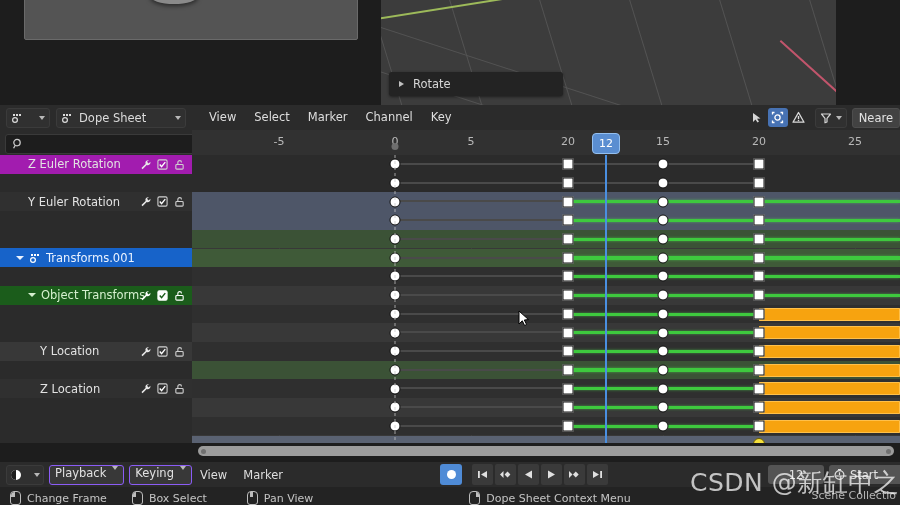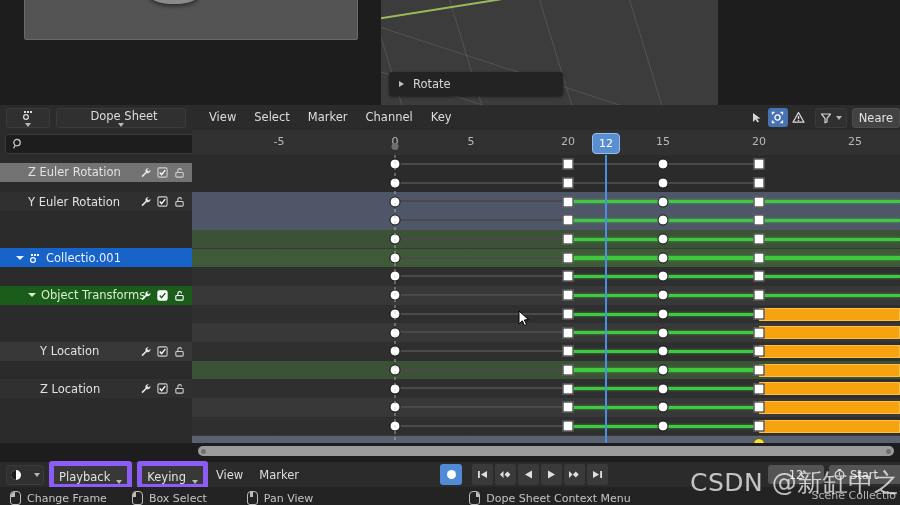--- a/index.html
+++ b/index.html
@@ -2,42 +2,42 @@
 <html><head>
 <meta charset="utf-8">
 <style>
   html,body{margin:0;padding:0;background:#1d1d1d;}
   body{width:900px;height:505px;overflow:hidden;
        font-family:"DejaVu Sans","Liberation Sans",sans-serif;
        font-size:11.5px;color:#e2e2e2;-webkit-font-smoothing:antialiased;}
   #app{position:relative;width:900px;height:505px;}
 
   
-  .viewport{position:absolute;left:0;top:0;width:718px;height:105px;background:#1d1d1d;overflow:hidden;}
+  .viewport{position:absolute;left:0;top:0;width:836px;height:105px;background:#1d1d1d;overflow:hidden;}
   .vp-left{position:absolute;left:0;top:0;width:380px;height:105px;background:#1d1d1d;}
   .vp-panelbox{position:absolute;left:24px;top:-44px;width:332px;height:82px;
      background:#545454;border:1px solid #6a6a6a;border-radius:2px;}
   .vp-knob{position:absolute;left:150px;top:-12px;width:48px;height:16px;border-radius:50%;
      background:#8a8a8a;box-shadow:0 2px 4px rgba(0,0,0,.5);}
   .vp-3d{position:absolute;left:381px;top:0;width:519px;height:105px;background:#3c3c3c;overflow:hidden;}
   .grid-line{position:absolute;background:#535353;}
   .axis-green{position:absolute;background:#9dba5a;height:2px;transform-origin:0 0;}
   .axis-red{position:absolute;background:#c2556c;height:2px;transform-origin:0 0;}
   .rotate-panel{position:absolute;left:389px;top:72px;width:164px;height:24px;
      background:#232323;border-radius:3px;display:flex;align-items:center;padding-left:10px;
      box-shadow:0 1px 3px rgba(0,0,0,.5);}
   .rotate-panel .tri{width:0;height:0;border-left:5px solid #c0c0c0;
      border-top:3.5px solid transparent;border-bottom:3.5px solid transparent;margin-right:9px;}
   .rotate-panel .lbl{font-size:11.5px;color:#d6d6d6;}
 
   
   .ds-header{position:absolute;left:0;top:105px;width:900px;height:25px;background:#2b2b2b;
      display:flex;align-items:center;}
   .hdr-btn{height:18px;background:#303030;border:1px solid #3b3b3b;border-radius:3px;
-     display:flex;align-items:center;padding:0 4px;margin-left:6px;flex-direction:column;}
+     display:flex;align-items:center;padding:0 4px;margin-left:6px;}
   .hdr-btn.editor{width:34px;justify-content:space-between;}
   .hdr-btn.mode{width:120px;}
   .hdr-btn .mlabel{margin-left:6px;font-size:11.5px;color:#dcdcdc;flex:1;}
   .chev{width:0;height:0;border-top:4px solid #b8b8b8;
      border-left:3.5px solid transparent;border-right:3.5px solid transparent;}
   .menu-item{font-size:11.5px;color:#dedede;padding:0 9px;line-height:25px;}
   .hdr-right{margin-left:auto;display:flex;align-items:center;height:100%;padding-right:0;}
   .ico-btn{width:20px;height:19px;display:flex;align-items:center;justify-content:center;
      border-radius:3px;margin-right:1px;}
   .ico-btn.active{background:#4772b3;}
@@ -94,22 +94,22 @@
   .hscroll{position:absolute;left:198px;top:446px;width:696px;height:10px;
      background:#9c9c9c;border-radius:5px;}
   .hscroll .knob-l{position:absolute;left:3px;top:2.5px;width:5px;height:5px;border-radius:50%;background:#707070;}
   .hscroll .knob-r{position:absolute;right:3px;top:2.5px;width:5px;height:5px;border-radius:50%;background:#707070;}
 
   
   .tl-header{position:absolute;left:0;top:462px;width:900px;height:25px;background:#2b2b2b;
      display:flex;align-items:center;}
   .tl-ico{width:30px;height:18px;background:#303030;border:1px solid #3b3b3b;border-radius:3px;
      margin-left:6px;display:flex;align-items:center;justify-content:space-between;padding:0 3px;}
-  .tl-drop{height:18px;background:#383838;border:5px solid #8b5cf6;border-radius:3px;
-     display:flex;align-items:flex-end;padding:0 5px;margin-left:5px;gap:6px;font-size:11.5px;}
+  .tl-drop{height:18px;background:#383838;border:1px solid #8b5cf6;border-radius:3px;
+     display:flex;align-items:flex-start;padding:0 5px;margin-left:5px;gap:6px;font-size:11.5px;}
   .tl-menu{font-size:11.5px;color:#dedede;padding:0 8px;}
   .play-group{position:absolute;left:440px;top:464px;display:flex;align-items:center;gap:2px;}
   .rec-btn{width:22px;height:21px;background:#4f8bd6;border-radius:3px;display:flex;
      align-items:center;justify-content:center;}
   .rec-dot{width:9px;height:9px;border-radius:50%;background:#fff;}
   .pbtn{width:21px;height:21px;background:#3a3a3a;border-radius:2px;display:flex;
      align-items:center;justify-content:center;}
   .frame-field{position:absolute;left:768px;top:465px;width:56px;height:19px;background:#545454;
      border-radius:3px;display:flex;align-items:center;justify-content:center;font-size:11.5px;}
   .start-field{position:absolute;left:829px;top:465px;width:71px;height:19px;background:#545454;
@@ -237,21 +237,21 @@
       <div class="tick" style="left:471px">15</div>
       <div class="tick" style="left:567px">20</div>
       <div class="tick" style="left:663px">25</div>
       <div class="rulerdot" style="left:203px"></div>
       <div class="cur-badge" style="left:414px">12</div>
     </div>
   </div>
 
   <div class="channels">
 
-    <div class="chrow indent2" style="background:#737373;top:8px">
+    <div class="chrow indent2" style="background:#a21caf;top:0">
       <span class="name">Z Euler Rotation</span>
       <span class="icons">
         <svg class="wrench" viewBox="0 0 12 12">
             <path d="M9.7 1.4a3 3 0 0 0-3.6 4L1.6 9.9l1.2 1.2 4.5-4.5a3 3 0 0 0 4-3.6L9.5 4.8 7.6 2.9Z" fill="#e8e8e8"></path>
           </svg>
         <svg class="chk" viewBox="0 0 12 12">
             <rect x="1" y="1" width="10" height="10" rx="1.5" fill="none" stroke="#cfcfcf" stroke-width="1.2"></rect>
             <path d="M3 6 L5 8.3 L9 3.4" fill="none" stroke="#ffffff" stroke-width="1.5"></path>
           </svg>
         <svg class="lock" viewBox="0 0 12 12">
@@ -280,21 +280,21 @@
 
 
     <div class="chrow indent1" style="background:#1763c9;top:56.1px;color:#eaf2ff">
       <span class="tri-r"></span>
       <svg width="12" height="12" viewBox="0 0 12 12" style="margin-right:5px">
         <circle cx="4" cy="8" r="2.4" fill="none" stroke="#ffffff" stroke-width="1.2"></circle>
         <rect x="2" y="2" width="2" height="2" fill="#ffffff"></rect>
         <rect x="5" y="2" width="2" height="2" fill="#ffffff"></rect>
         <rect x="8" y="2" width="2" height="2" fill="#ffffff"></rect>
       </svg>
-      <span class="name">Collectio.001</span>
+      <span class="name">Transforms.001</span>
     </div>
 
     <div class="chrow indent2" style="background:#1b5c1b;top:74.8px;color:#d6f0cf">
       <span class="tri-r"></span>
       <span class="name">Object Transforms</span>
       <span class="icons">
         <svg class="wrench" viewBox="0 0 12 12">
             <path d="M9.7 1.4a3 3 0 0 0-3.6 4L1.6 9.9l1.2 1.2 4.5-4.5a3 3 0 0 0 4-3.6L9.5 4.8 7.6 2.9Z" fill="#ffffff"></path>
           </svg>
         <svg class="chk" viewBox="0 0 12 12">

